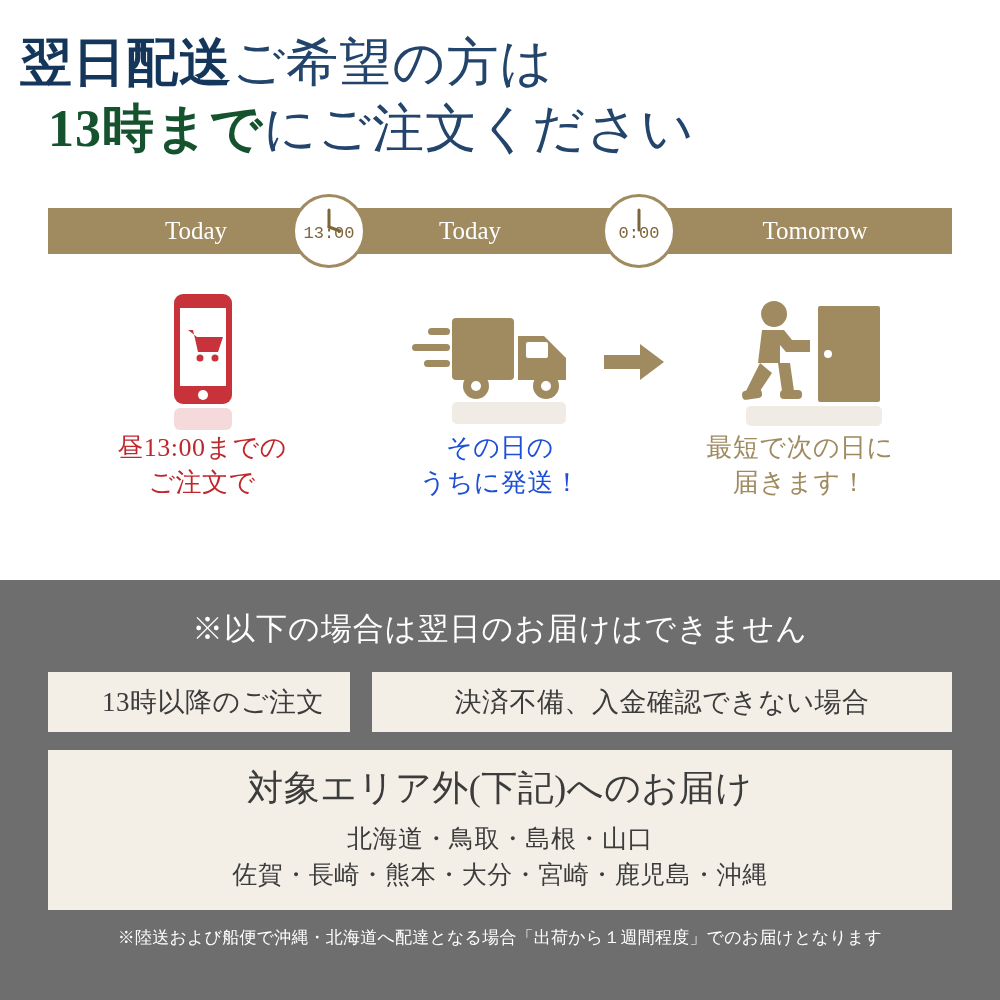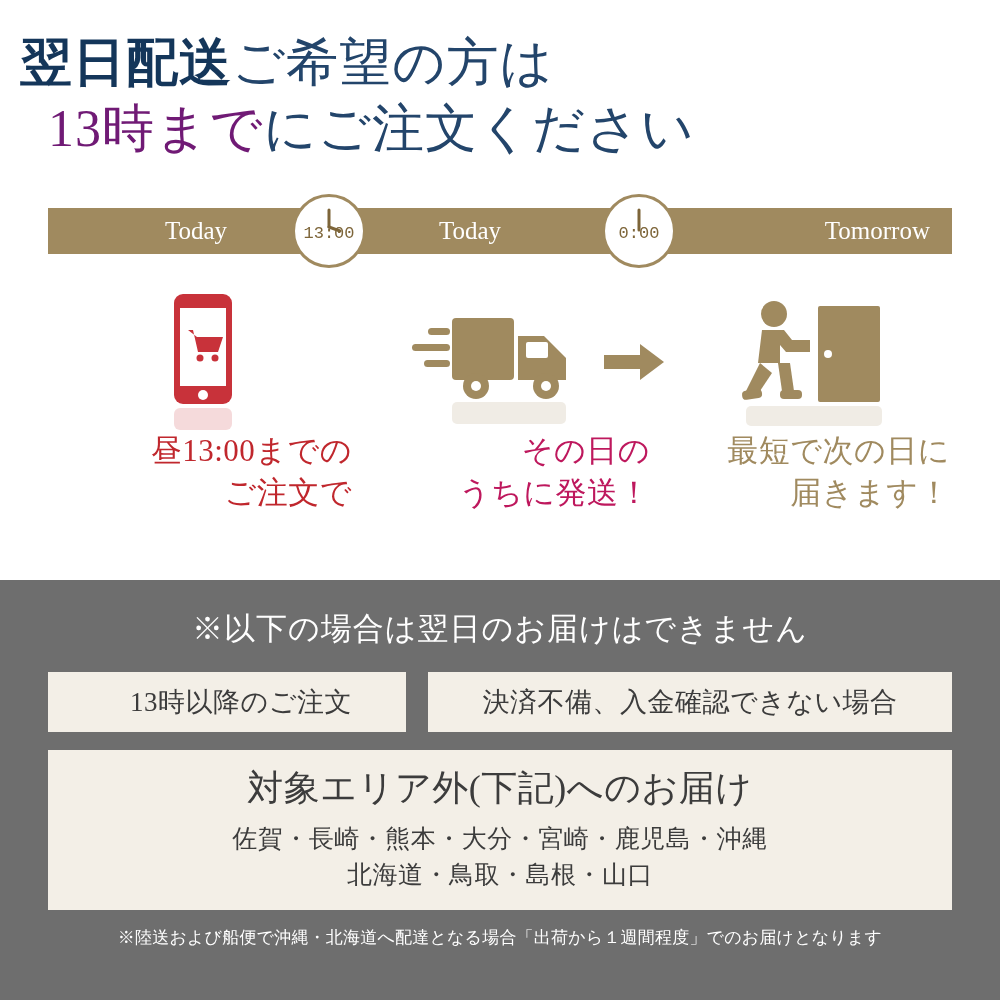--- a/index.html
+++ b/index.html
@@ -29,21 +29,21 @@
   .headline .line1 .light-navy { font-weight: 400; color: #23456b; }
 
   .headline .line2 {
     font-size: 52px;
     line-height: 1.18;
     padding-left: 48px;
     letter-spacing: 1px;
     white-space: nowrap;
     margin-top: 6px;
   }
-  .headline .line2 .red { color: #701a75; font-weight: 400; }
+  .headline .line2 .red { color: #14532d; font-weight: 700; }
   .headline .line2 .navy { color: #23456b; font-weight: 400; }
 
   
   .timeline {
     position: relative;
     margin-top: 26px;
     height: 90px;
   }
   .band {
     position: absolute;
@@ -57,21 +57,21 @@
     top: 22px;
     height: 62px;
     line-height: 46px;
     color: #ffffff;
     font-size: 25px;
     text-align: center;
     font-family: "Liberation Serif", serif;
   }
   .band-label.l1 { left: 96px;  width: 200px; }
   .band-label.l2 { left: 370px; width: 200px; }
-  .band-label.l3 { left: 700px; width: 230px; text-align: right; }
+  .band-label.l3 { left: 700px; width: 230px; }
 
   .clock {
     position: absolute;
     top: 8px;
     width: 74px; height: 74px;
     border-radius: 50%;
     background: #ffffff;
     border: 3px solid #a08a5f;
     text-align: center;
   }
@@ -97,27 +97,26 @@
     top: 0;
     width: 300px;
     text-align: center;
   }
   .step.s1 { left: 52px; }
   .step.s2 { left: 350px; }
   .step.s3 { left: 650px; }
 
   .step .art { height: 140px; position: relative; }
   .step .caption {
-    font-size: 31px;
+    font-size: 26px;
     line-height: 1.38;
     letter-spacing: 0.5px;
-    text-align: right;
   }
   .step.s1 .caption { color: #c0272d; }
-  .step.s2 .caption { color: #be185d; }
+  .step.s2 .caption { color: #1d4ed8; }
   .step.s3 .caption { color: #a08a5f; }
 
   .arrow {
     position: absolute;
     left: 604px; top: 52px;
     width: 62px; height: 40px;
   }
 
   
   .notice {
@@ -138,21 +137,21 @@
   .chips { display: flex; gap: 22px; }
   .chip {
     background: #f3efe7;
     color: #3c3c3c;
     font-size: 27px;
     height: 60px;
     line-height: 60px;
     text-align: center;
     letter-spacing: 0.5px;
   }
-  .chip.c-left { width: 358px; padding-left: 28px; }
+  .chip.c-left { width: 302px; padding-left: 28px; }
   .chip.c-right { flex: 1; }
 
   .area-box {
     margin-top: 18px;
     background: #f3efe7;
     padding: 14px 10px 16px 10px;
     text-align: center;
   }
   .area-box .area-title {
     font-size: 36px;
@@ -292,20 +291,20 @@
   <div class="notice">
     <h2>※以下の場合は翌日のお届けはできません</h2>
 
     <div class="chips">
       <div class="chip c-left">13時以降のご注文</div>
       <div class="chip c-right">決済不備、入金確認できない場合</div>
     </div>
 
     <div class="area-box">
       <div class="area-title">対象エリア外(下記)へのお届け</div>
+      <div class="area-line">北海道・鳥取・島根・山口</div>
       <div class="area-line">佐賀・長崎・熊本・大分・宮崎・鹿児島・沖縄</div>
-      <div class="area-line">北海道・鳥取・島根・山口</div>
     </div>
 
     <div class="footnote">※陸送および船便で沖縄・北海道へ配達となる場合「出荷から１週間程度」でのお届けとなります</div>
   </div>
 
 </div>
 
 </body></html>

